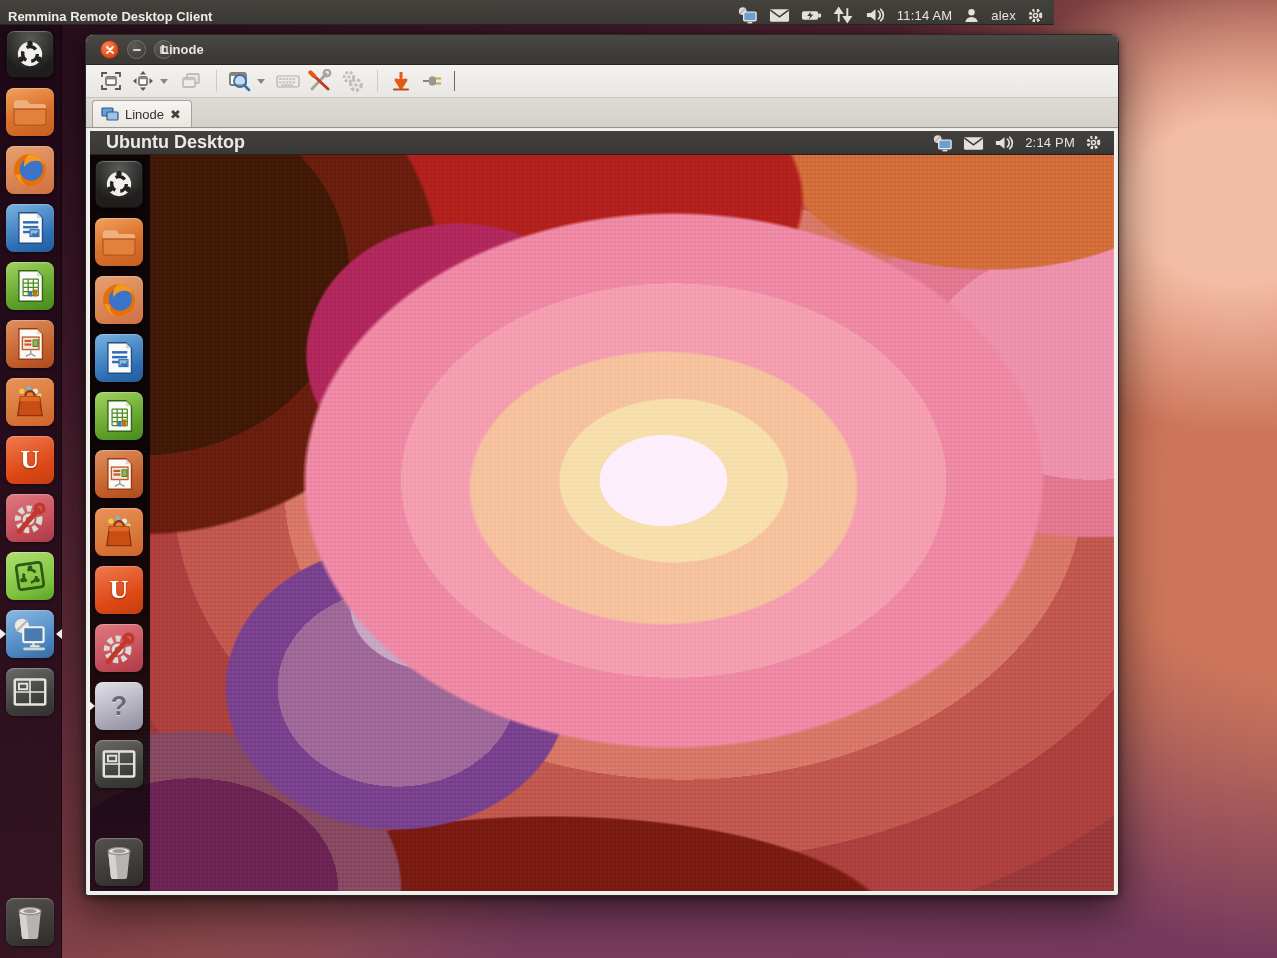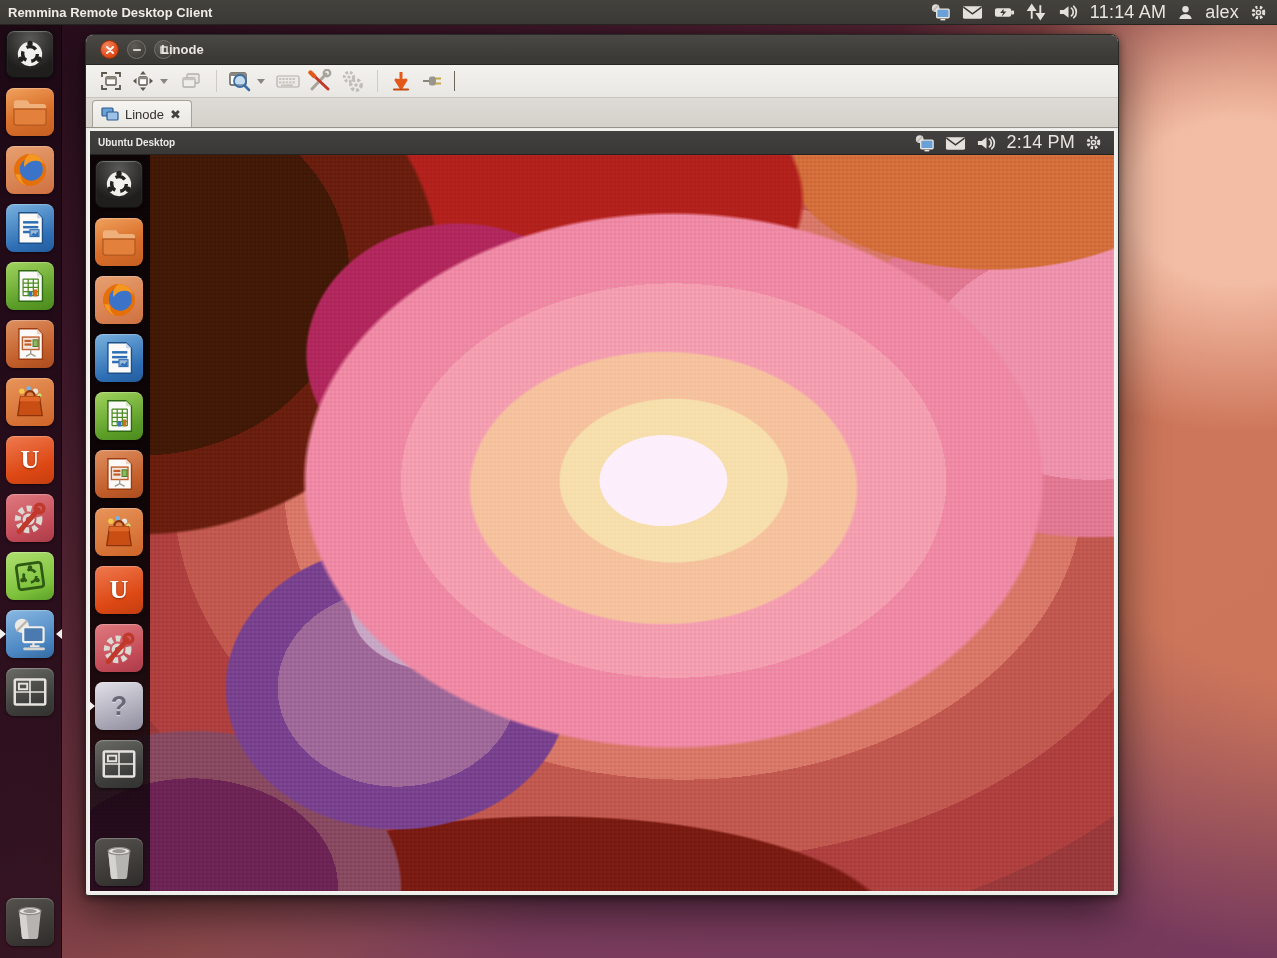--- a/index.html
+++ b/index.html
@@ -10,29 +10,29 @@
     background-color:#7c4050;
     background-image:
       radial-gradient(ellipse 420px 330px at 97% 21%, rgba(245,192,168,.95) 0 25%, rgba(245,192,168,0) 70%),
       radial-gradient(ellipse 780px 720px at 106% 42%, rgba(212,122,92,.9) 0 40%, rgba(212,122,92,0) 78%),
       radial-gradient(ellipse 900px 500px at 70% 108%, rgba(120,58,94,.9) 0 45%, rgba(120,58,94,0) 80%),
       linear-gradient(150deg, #240c1a 0%, #40182a 22%, #6e3340 48%, #94504e 68%, #7c4055 88%, #5e2f4c 100%);
   }
 
   
   .host-panel {
-    position:absolute; left:0; top:0; width:1277px; height:25px;
+    position:absolute; left:0; top:0; width:1054px; height:25px;
     background:linear-gradient(#44423d,#3a3935);
     border-bottom:1px solid #252420;
-    display:flex; align-items:center; color:#e8e5e0; z-index:50;
+    display:flex; align-items:flex-end; color:#e8e5e0; z-index:50;
   }
   .host-panel .app-title { font-weight:bold; font-size:13px; padding-left:8px; color:#efece7; }
   .host-tray { margin-left:auto; display:flex; align-items:center; gap:11px; padding-right:10px; }
   .tray-ico { display:flex; align-items:center; }
-  .tray-text { font-size:18px; color:#e8e5e0; letter-spacing:.2px; }
+  .tray-text { font-size:13px; color:#e8e5e0; letter-spacing:.2px; }
 
   
   .launcher {
     position:absolute; left:0; top:25px; width:62px; height:933px;
     background:linear-gradient(180deg, rgba(28,8,20,.88), rgba(38,12,26,.82));
     border-right:1px solid rgba(0,0,0,.45); z-index:40;
   }
   .litem { position:absolute; left:6px; width:50px; height:50px; }
   .tile {
     width:48px; height:48px; border-radius:8px;
@@ -107,21 +107,21 @@
   .remote-view {
     position:absolute; left:2px; top:94px; width:1028px; height:764px;
     border:2px solid #f3f1ee; background:#a63c38; overflow:hidden;
   }
   .remote-panel {
     position:absolute; left:0; top:0; width:100%; height:24px;
     background:linear-gradient(#434140,#393836);
     border-bottom:1px solid #232220;
     display:flex; align-items:center; color:#eceae6; z-index:12;
   }
-  .remote-panel .rp-title { font-weight:bold; font-size:10px; padding-left:8px; }
+  .remote-panel .rp-title { font-weight:bold; font-size:18px; padding-left:16px; }
   .remote-tray { margin-left:auto; display:flex; align-items:center; gap:10px; padding-right:12px; }
 
   .remote-wallpaper {
     position:absolute; left:0; top:24px; width:100%; height:740px;
     background-color:#963438;
     background-image:
       radial-gradient(ellipse 115px 82px at 56% 44%, #fdf0fc 0 55%, rgba(253,240,252,0) 56%),
       radial-gradient(ellipse 195px 140px at 57% 44%, #f7dfae 0 58%, rgba(247,223,174,0) 59%),
       radial-gradient(ellipse 320px 225px at 56% 45%, #f6c3a0 0 60%, rgba(246,195,160,0) 61%),
       radial-gradient(ellipse 470px 340px at 57% 44%, #f4a0b2 0 58%, #ef8ba6 58% 78%, rgba(239,139,166,0) 79%),

